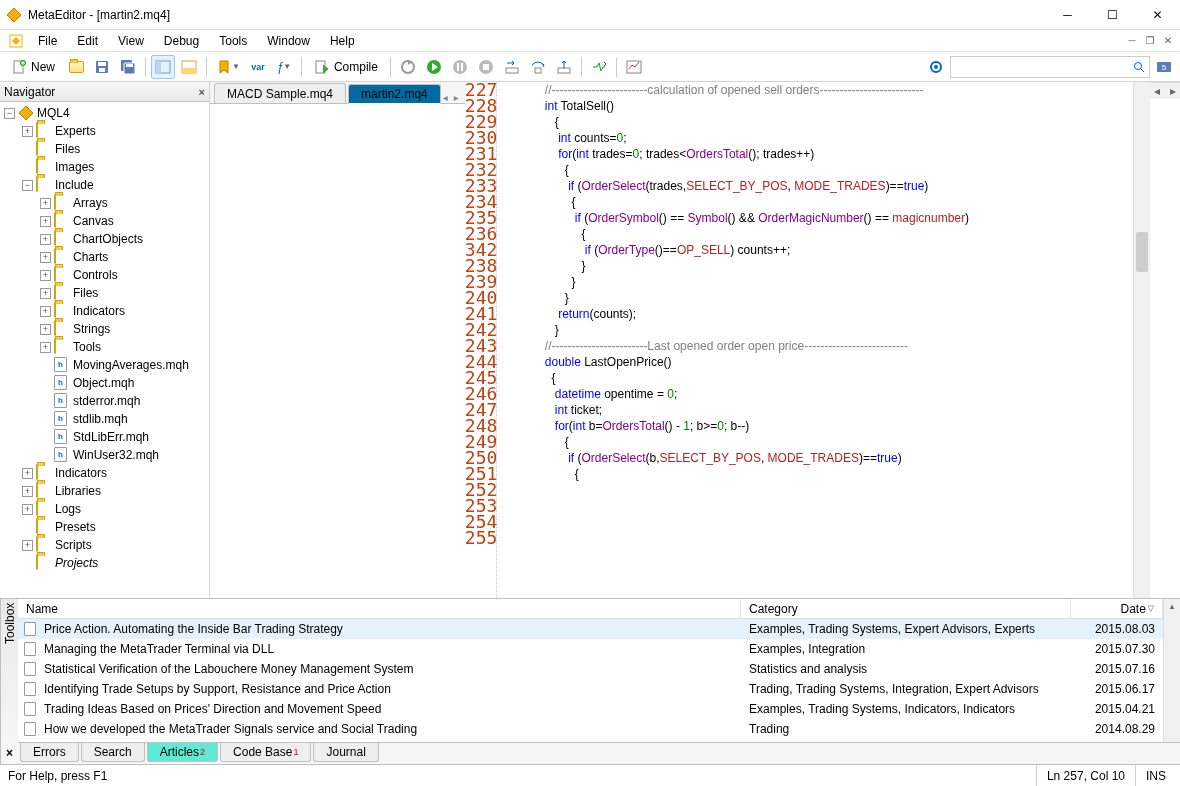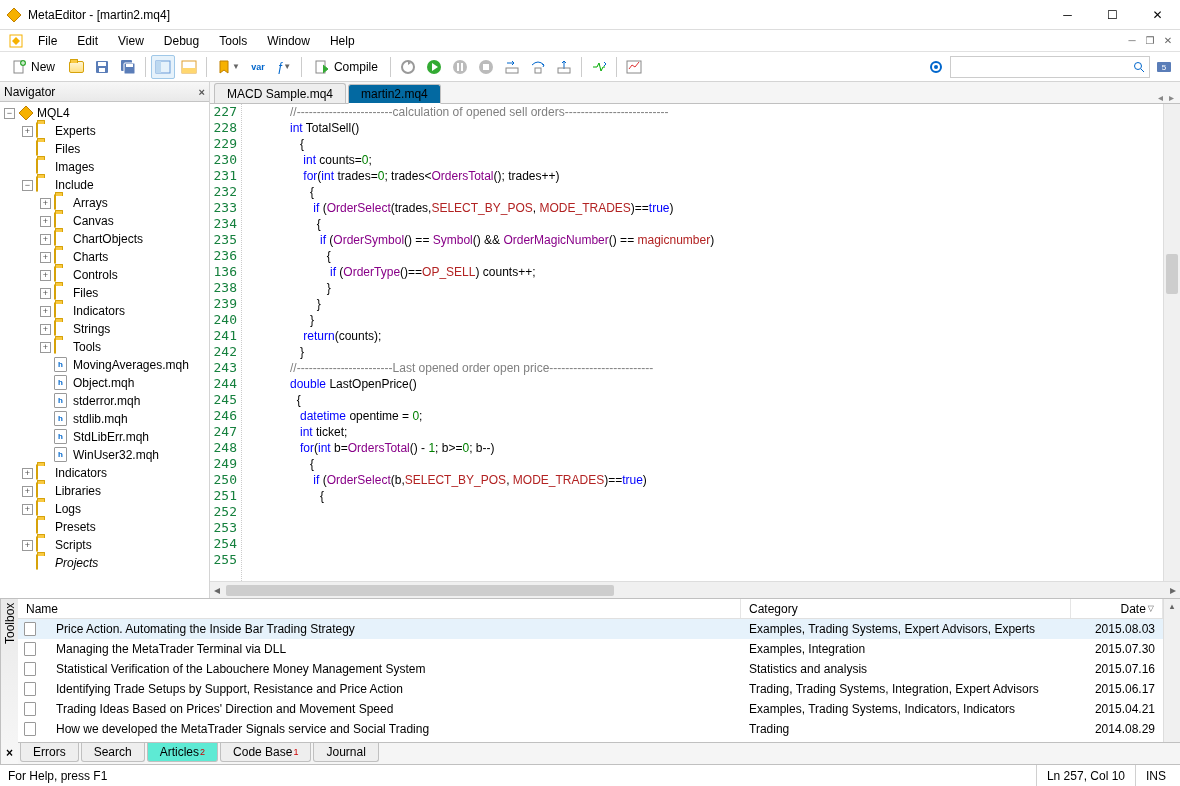--- a/index.html
+++ b/index.html
@@ -32,28 +32,28 @@
 .tree-item { display: flex; align-items: center; height: 18px; padding-left: 4px; white-space: nowrap; cursor: default; }
 .tree-item .twisty { width: 11px; height: 11px; border: 1px solid #999; display: flex; align-items: center; justify-content: center; font-size: 9px; line-height: 1; margin-right: 3px; color: #555; background: #fff; }
 .tree-item .twisty.blank { border: none; }
 .tree-item .ticon { width: 16px; height: 16px; margin-right: 3px; flex-shrink: 0; }
 .folder-icon { background: linear-gradient(#ffe9a6, #f9c940); border: 1px solid #d6a20a; border-radius: 2px; width: 15px; height: 12px; margin-top: 1px; position: relative; }
 .folder-icon::before { content: ""; position: absolute; top: -3px; left: 0; width: 6px; height: 3px; background: #f9c940; border: 1px solid #d6a20a; border-bottom: none; border-radius: 1px 1px 0 0; }
 .folder-open { background: linear-gradient(#fff5d6, #ffe082); }
 .file-icon { width: 13px; height: 15px; background: #fff; border: 1px solid #999; border-radius: 1px; position: relative; display:flex; align-items:center; justify-content:center; font-size:8px; color:#06c; font-weight:bold;}
 .mql-root { width: 16px; height: 16px; }
 
-.editor-area { flex: 1; display: flex; flex-direction: column; overflow: hidden; }
+.editor-area { flex: 1; display: flex; overflow: hidden; }
 .tabs-row { height: 22px; display: flex; align-items: flex-end; background: #f5f5f5; border-bottom: 1px solid #c0c0c0; padding-left: 4px; position: relative; }
 .file-tab { height: 20px; padding: 2px 12px; border: 1px solid #c0c0c0; border-bottom: none; margin-right: 2px; background: #eee; border-radius: 3px 3px 0 0; font-size: 12px; display: flex; align-items: center; cursor: default; }
 .file-tab.active { background: #0369a1; border-bottom: 1px solid #fff; position: relative; z-index: 2; top: 1px; }
 .tabs-row .tab-arrows { margin-left: auto; display: flex; padding-right: 6px; color: #888; gap: 6px; font-size: 10px; }
 
 .code-panel { flex: 1; display: flex; overflow: hidden; position: relative; }
-.gutter { width: 32px; background: #fff; text-align: right; padding-right: 4px; color: #15803d; font-family: Consolas, monospace; font-size: 13px; line-height: 16px; user-select: none; border-right: 1px dotted #ccc; }
+.gutter { width: 32px; background: #fff; text-align: right; padding-right: 4px; color: #c2410c; font-family: Consolas, monospace; font-size: 18px; line-height: 16px; user-select: none; border-right: 1px dotted #ccc; }
 .code-lines { flex: 1; font-family: Liberation Sans, sans-serif; font-size: 12px; line-height: 16px; white-space: pre; overflow: auto; padding-left: 4px; margin-left: 44px; }
 .kw { color: #0000ff; }
 .num { color: #008000; }
 .fn { color: #880088; }
 .const { color: #b22222; }
 .cmt { color: #808080; }
 .scroll-v { width: 17px; background: #f0f0f0; border-left: 1px solid #ddd; position: relative; }
 .scroll-v .thumb { position: absolute; left: 2px; right: 2px; top: 150px; height: 40px; background: #cdcdcd; border-radius: 2px; }
 .scroll-h { height: 17px; background: #f0f0f0; border-top: 1px solid #ddd; display: flex; align-items: center; }
 .scroll-h .thumb { height: 11px; background: #cdcdcd; width: 40%; margin-left: 2px; border-radius: 2px; }
@@ -63,21 +63,21 @@
 .toolbox-side .close-x { writing-mode: horizontal-tb; transform: rotate(180deg); font-weight: bold; margin-bottom: auto; }
 .toolbox-body { flex: 1; display: flex; flex-direction: column; }
 .list-hdr { height: 20px; display: flex; background: #fff; border-bottom: 1px solid #e0e0e0; font-size: 12px; }
 .list-hdr > div { padding: 2px 8px; border-right: 1px solid #e5e5e5; display: flex; align-items: center; }
 .col-name { flex: 1; }
 .col-cat { width: 330px; }
 .col-date { width: 92px; justify-content: flex-end; }
 .list-rows { flex: 1; overflow: hidden; font-size: 12px; }
 .list-row { height: 20px; display: flex; align-items: center; }
 .list-row.sel { background: #e6f2fb; }
-.list-row .c-name { flex: 1; padding-left: 6px; display: flex; align-items: center; gap: 20px; }
+.list-row .c-name { flex: 1; padding-left: 6px; display: flex; align-items: center; gap: 8px; }
 .list-row .c-cat { width: 330px; padding-left: 8px; }
 .list-row .c-date { width: 92px; text-align: right; padding-right: 8px; }
 .tb-scroll { width: 17px; background: #f0f0f0; border-left: 1px solid #ddd; }
 .toolbox-tabs { height: 22px; border-top: 1px solid #c0c0c0; display: flex; align-items: flex-start; background: #f5f5f5; padding-left: 2px; }
 .tbx-tab { padding: 2px 12px; border: 1px solid #c0c0c0; border-top: none; background: #eee; margin-right: 2px; border-radius: 0 0 3px 3px; font-size: 12px; display: flex; align-items: center; height: 19px; cursor: default; }
 .tbx-tab.active { background: #5eead4; }
 .sub { font-size: 9px; color: #c00; vertical-align: sub; margin-left: 1px; }
 
 .statusbar { height: 22px; border-top: 1px solid #c0c0c0; display: flex; align-items: center; font-size: 12px; padding: 0 4px; background: #fff; }
 .statusbar .sb-left { flex: 1; padding-left: 4px; }
@@ -430,21 +430,21 @@
           <div>227</div>
           <div>228</div>
           <div>229</div>
           <div>230</div>
           <div>231</div>
           <div>232</div>
           <div>233</div>
           <div>234</div>
           <div>235</div>
           <div>236</div>
-          <div>136</div>
+          <div>342</div>
           <div>238</div>
           <div>239</div>
           <div>240</div>
           <div>241</div>
           <div>242</div>
           <div>243</div>
           <div>244</div>
           <div>245</div>
           <div>246</div>
           <div>247</div>

